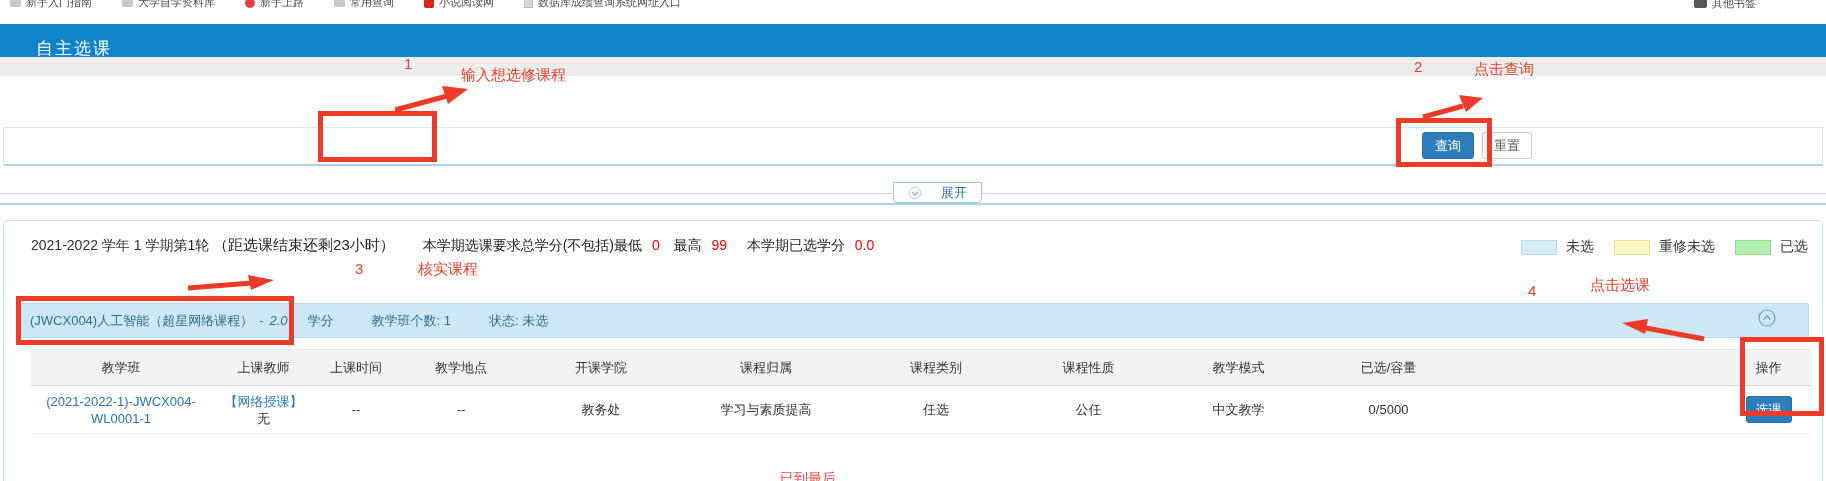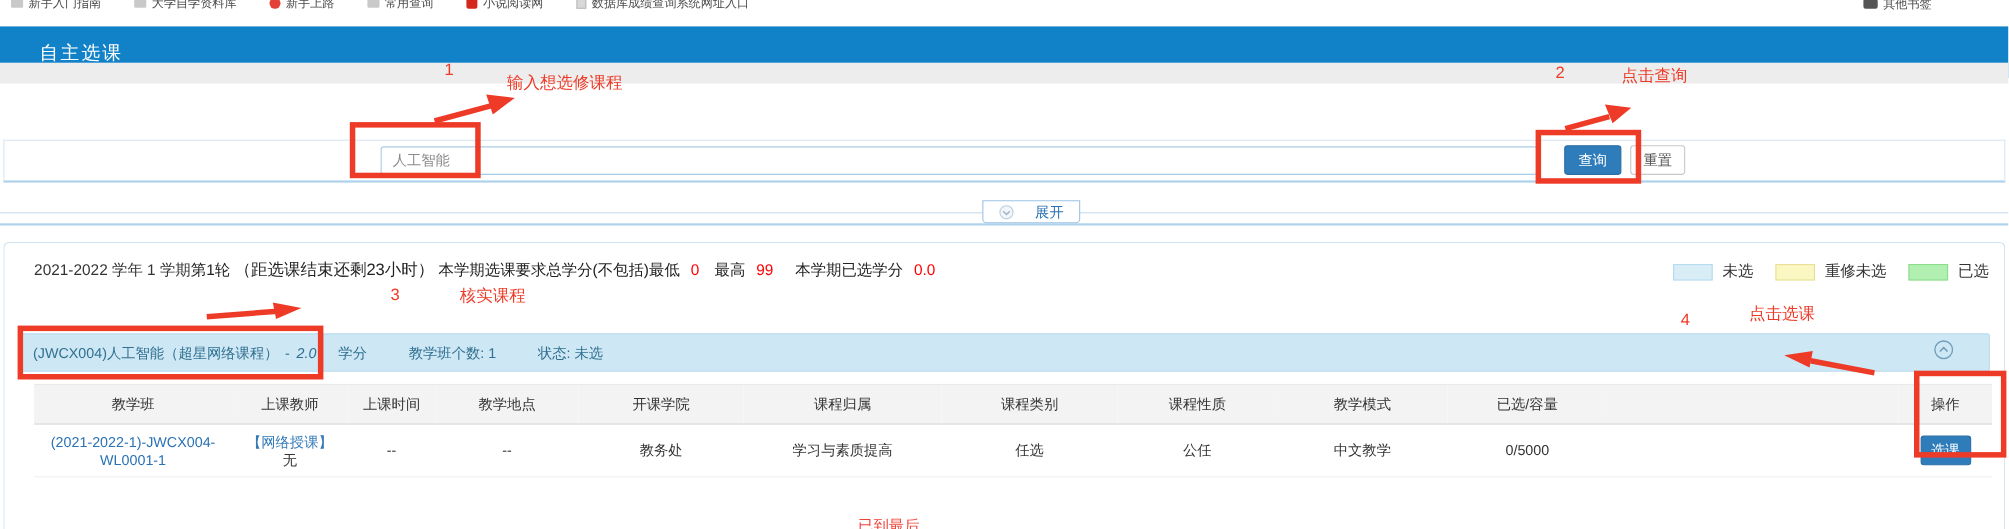--- a/index.html
+++ b/index.html
@@ -41,21 +41,21 @@
               border:1px solid #9cc3e5;border-radius:0 0 4px 4px;display:flex;align-items:center;
               justify-content:center;gap:19px;font-size:13px;color:#2a72b5;z-index:6;cursor:pointer;}
 
   
   .results{position:absolute;top:220px;left:3px;width:1820px;height:261px;background:#fff;
            border:1px solid #cfe2f1;border-bottom:none;border-radius:5px 5px 0 0;}
   .sem-line{position:absolute;left:27px;top:15px;font-size:14px;color:#333;white-space:nowrap;}
   .sem-line .red{color:#ff0000;}
   .sem-line .b{font-weight:normal;color:#222;}
   .sem-line .big{font-size:15px;}
-  .sp24{} .sp10{margin-left:10px;} .sp6{margin-left:6px;} .sp16{margin-left:16px;}
+  .sp24{margin-left:24px;} .sp10{margin-left:10px;} .sp6{margin-left:6px;} .sp16{margin-left:16px;}
   .legend{position:absolute;right:14px;top:17px;display:flex;align-items:center;gap:20px;
           font-size:14px;color:#333;}
   .legend-item{display:flex;align-items:center;gap:9px;}
   .sw{width:36px;height:15px;}
 
   .course-bar{position:absolute;left:15px;top:82px;width:1790px;height:35px;background:#cde7f5;
               border:1px solid #bcdcee;border-radius:2px;display:flex;align-items:center;
               padding-left:10px;font-size:13px;color:#31708f;cursor:pointer;}
   .course-bar .dash{margin:0 6px;}
   .course-bar .em{font-style:italic;}
@@ -118,21 +118,20 @@
       <span>其他书签</span>
     </span>
   </div>
 
   <div class="app-header">
     <span class="app-title">自主选课</span>
   </div>
   <div class="gray-strip"></div>
 
   <div class="search-panel">
-    <input class="search-input" type="text" value="人工智能" style="">
     <button class="btn btn-query">查询</button>
     <button class="btn btn-reset">重置</button>
   </div>
   <div class="hline-1"></div>
   <div class="hline-2"></div>
   <div class="expand-tab">
     <svg width="14" height="14" viewBox="0 0 14 14">
       <circle cx="7" cy="7" r="6" fill="#f2f6fa" stroke="#b9cede" stroke-width="1"></circle>
       <polyline points="4,6 7,9 10,6" fill="none" stroke="#9fb4c6" stroke-width="1.4"></polyline>
     </svg>

